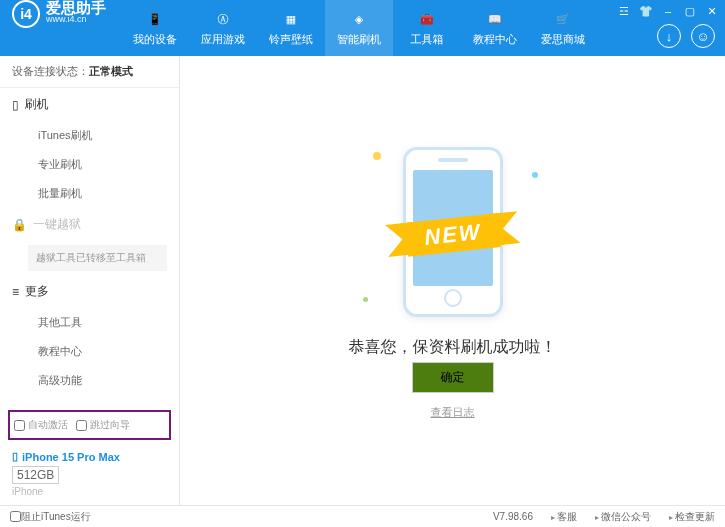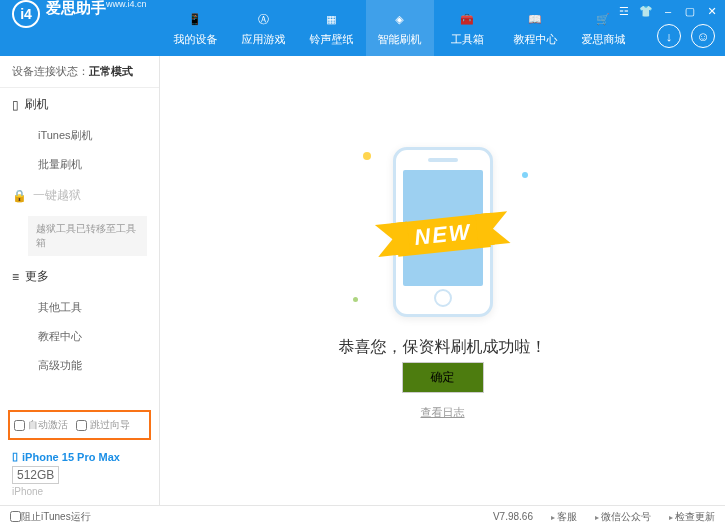--- a/index.html
+++ b/index.html
@@ -1,41 +1,41 @@
 <!DOCTYPE html>
 <html><head>
 <meta charset="utf-8">
 <style>
 *{margin:0;padding:0;box-sizing:border-box;font-family:"Microsoft YaHei",sans-serif}
 body{width:725px;height:527px;overflow:hidden;background:#fff}
 .header{height:56px;background:#1b8fe6;display:flex;align-items:center;color:#fff;position:relative}
 .logo{display:flex;align-items:flex-start;padding:0 15px 0 12px;height:100%}
 .logo-circle{width:28px;height:28px;border:2px solid #fff;border-radius:50%;display:flex;align-items:center;justify-content:center;font-weight:bold;font-size:14px;margin-right:6px}
-.logo-text{display:flex;flex-direction:row;line-height:1}
+.logo-text{display:flex;flex-direction:column;line-height:1}
 .logo-title{font-size:15px;font-weight:bold}
 .logo-url{font-size:9px;opacity:0.9}
 .nav{display:flex;height:100%}
 .nav-item{width:68px;height:100%;display:flex;flex-direction:column;align-items:center;justify-content:center;cursor:pointer;font-size:11px}
 .nav-item.active{background:#3fa0ea}
 .nav-icon{width:20px;height:20px;margin-bottom:3px;display:flex;align-items:center;justify-content:center}
 .win-controls{position:absolute;right:6px;top:4px;display:flex;gap:8px;font-size:11px}
 .win-btn{width:14px;height:14px;cursor:pointer;display:flex;align-items:center;justify-content:center}
 .header-right{position:absolute;right:10px;bottom:8px;display:flex;gap:10px}
 .circ-btn{width:24px;height:24px;border:1.5px solid #fff;border-radius:50%;display:flex;align-items:center;justify-content:center;cursor:pointer;font-size:13px}
 .body{display:flex;height:449px}
-.sidebar{width:160px;border-right:1px solid #e5e5e5;display:flex;flex-direction:column}
+.sidebar{width:180px;border-right:1px solid #e5e5e5;display:flex;flex-direction:column}
 .status-bar{padding:8px 12px;font-size:11px;color:#666;border-bottom:1px solid #eee}
 .status-val{color:#333;font-weight:bold}
 .menu{flex:1;overflow:auto}
 .menu-group{padding:8px 12px;font-size:12px;color:#333;display:flex;align-items:center;gap:6px;cursor:pointer}
 .menu-group.locked{color:#bbb}
 .menu-item{padding:7px 12px 7px 38px;font-size:11px;color:#666;cursor:pointer}
 .menu-item.active{background:#e8f3fc;color:#1b8fe6;border-left:2px solid #1b8fe6;padding-left:36px}
 .menu-note{margin:4px 12px 4px 28px;padding:6px 8px;background:#f5f5f5;font-size:10px;color:#999;line-height:1.4}
-.checks{border:2px solid #f97316;margin:2px 8px;padding:6px 4px;display:flex;gap:8px;font-size:10px;color:#999}
+.checks{border:2px solid #701a75;margin:2px 8px;padding:6px 4px;display:flex;gap:8px;font-size:10px;color:#999}
 .chk{display:flex;align-items:center;gap:3px}
 .chk input{width:11px;height:11px}
 .device{padding:8px 12px;font-size:11px}
 .device-name{color:#1b8fe6;font-weight:bold;display:flex;align-items:center;gap:4px}
 .device-storage{display:inline-block;border:1px solid #ccc;padding:1px 4px;font-size:12px;color:#666;margin-top:3px}
 .device-type{color:#bbb;font-size:10px;margin-top:2px}
 .main{flex:1;display:flex;flex-direction:column;align-items:center;justify-content:center;position:relative}
 .illus{position:relative;width:200px;height:180px;display:flex;align-items:center;justify-content:center}
 .phone{width:100px;height:170px;background:#fff;border:3px solid #cde4f5;border-radius:14px;position:relative;box-shadow:0 2px 8px rgba(0,0,0,0.08)}
 .phone::before{content:"";position:absolute;top:8px;left:50%;transform:translateX(-50%);width:30px;height:4px;background:#cde4f5;border-radius:2px}
@@ -117,20 +117,21 @@
   <div class="sidebar">
     <div class="status-bar">
       <span>设备连接状态：</span><span class="status-val">正常模式</span>
     </div>
     <div class="menu">
       <div class="menu-group">
           <span>▯</span>
           <span>刷机</span>
         </div>
       <div class="menu-item">iTunes刷机</div>
+      <div class="menu-item">专业刷机</div>
       <div class="menu-item">批量刷机</div>
       <div class="menu-group locked">
           <span>🔒</span>
           <span>一键越狱</span>
         </div>
       <div class="menu-note">越狱工具已转移至工具箱</div>
       <div class="menu-group">
           <span>≡</span>
           <span>更多</span>
         </div>

